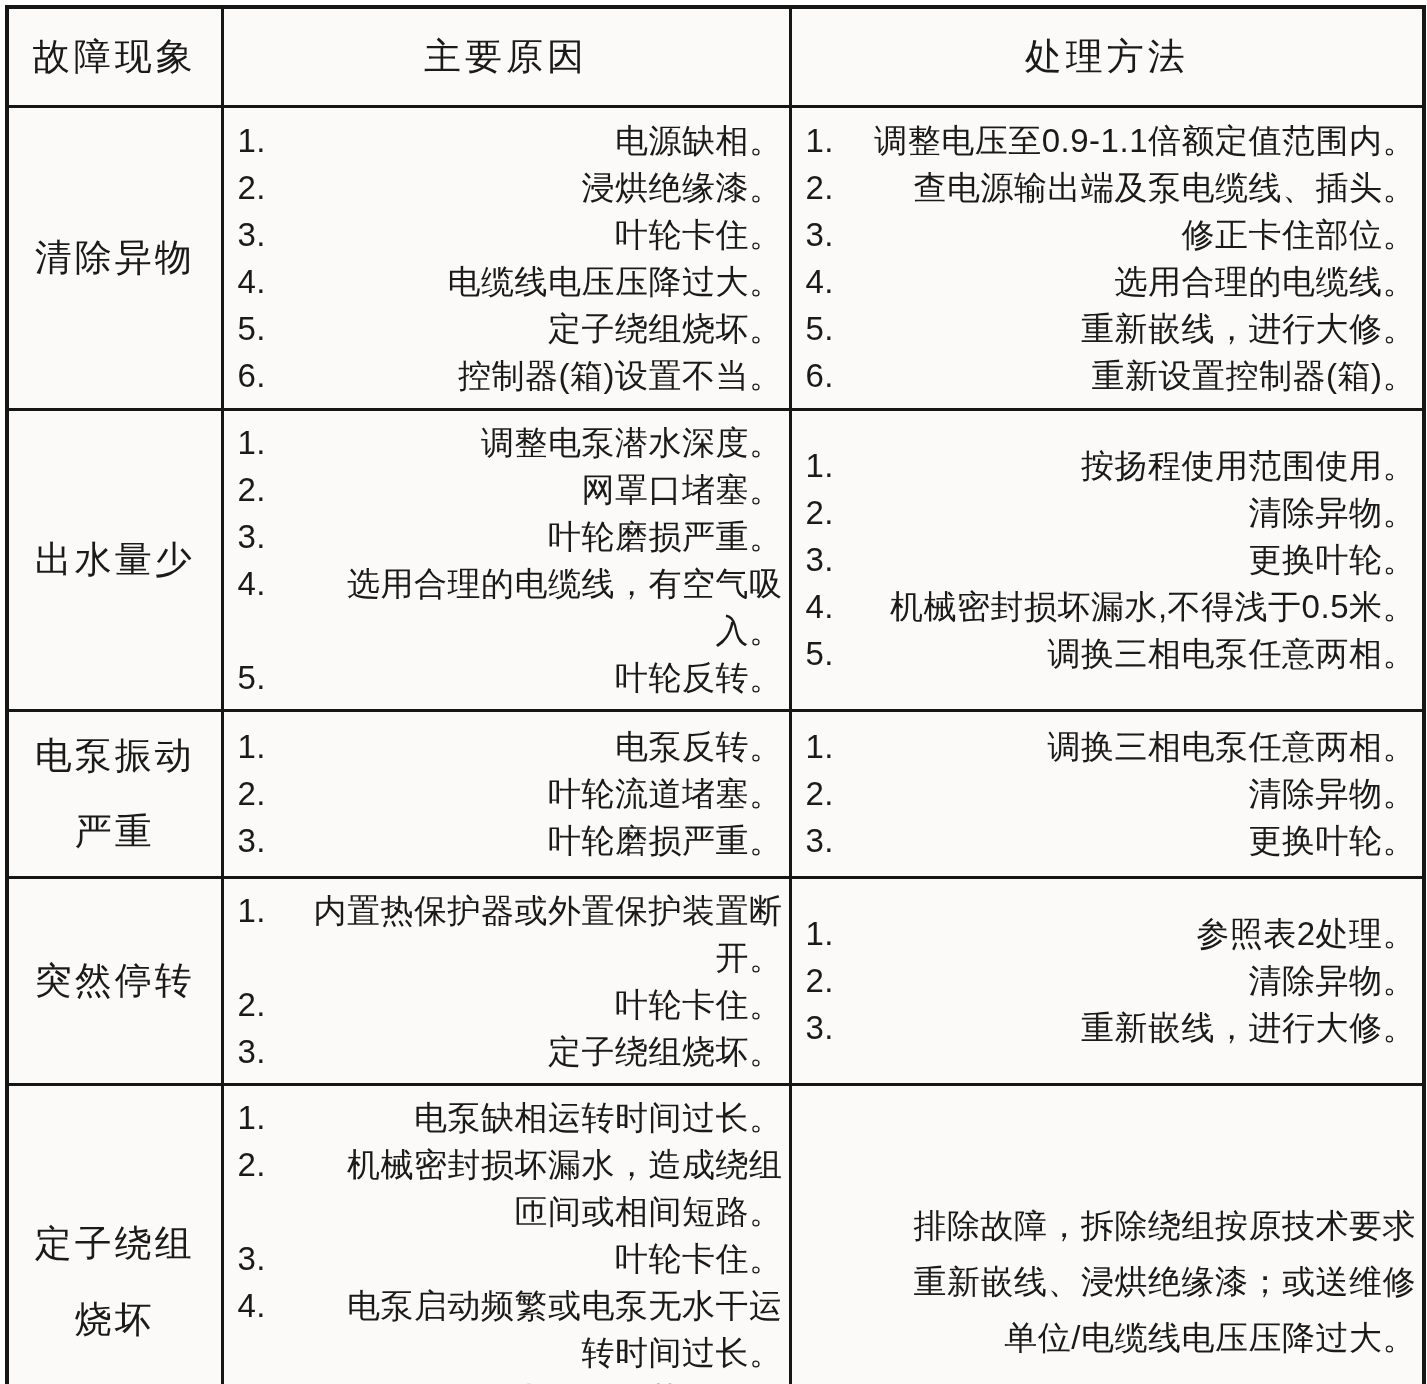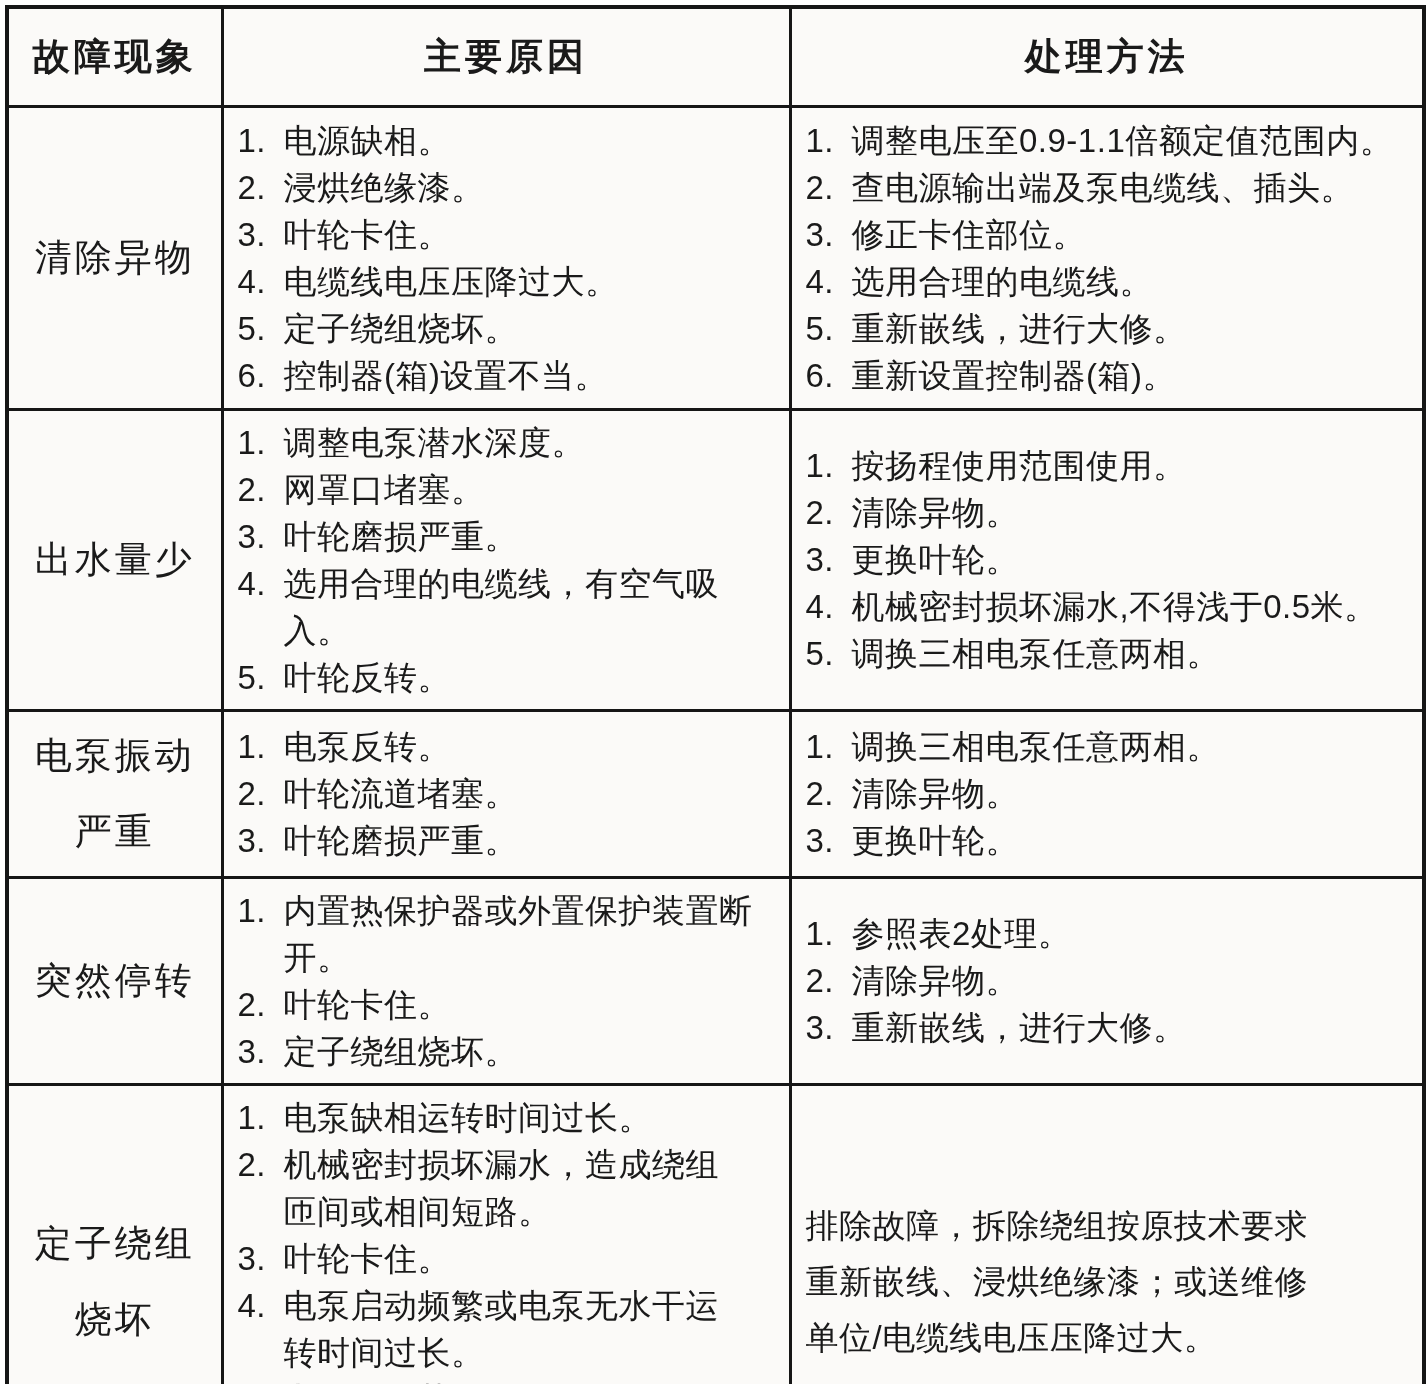--- a/index.html
+++ b/index.html
@@ -22,21 +22,21 @@
     background: #fbfaf8;
   }
   table.fault-table, table.fault-table th, table.fault-table td {
     border: 3px solid #161616;
   }
   table.fault-table {
     border-width: 4px;
   }
   th.col-header {
     font-size: 37px;
-    font-weight: 700;
+    font-weight: 400;
     letter-spacing: 4px;
     text-align: center;
     vertical-align: middle;
   }
   td {
     vertical-align: middle;
   }
   td.fault-cell {
     text-align: center;
     font-size: 37px;
@@ -55,23 +55,25 @@
     display: flex;
     align-items: flex-start;
     line-height: 47px;
   }
   .item .num {
     flex: 0 0 46px;
   }
   .item .txt {
     flex: 1 1 auto;
     white-space: pre-line;
+    text-align: right;
   }
   .para-line {
     line-height: 56px;
+    text-align: right;
   }
   
   tr.row-header   { height: 99px;  }
   tr.row-0 { height: 303px; }
   tr.row-1 { height: 248px; }
   tr.row-2 { height: 167px; }
   tr.row-3 { height: 152px; }
   tr.row-4 { height: 387px; }
 </style>
 </head>

